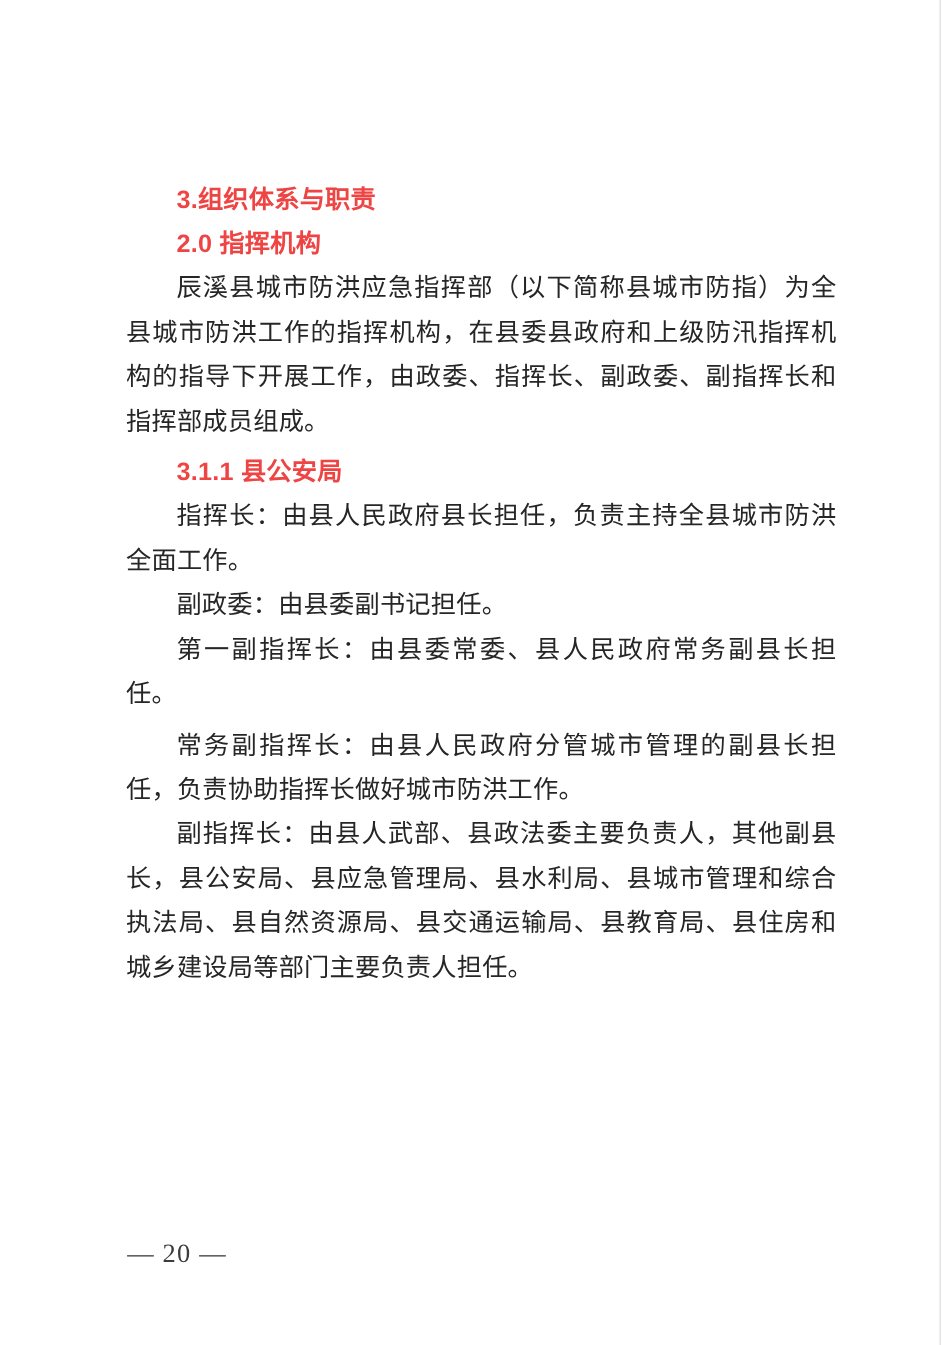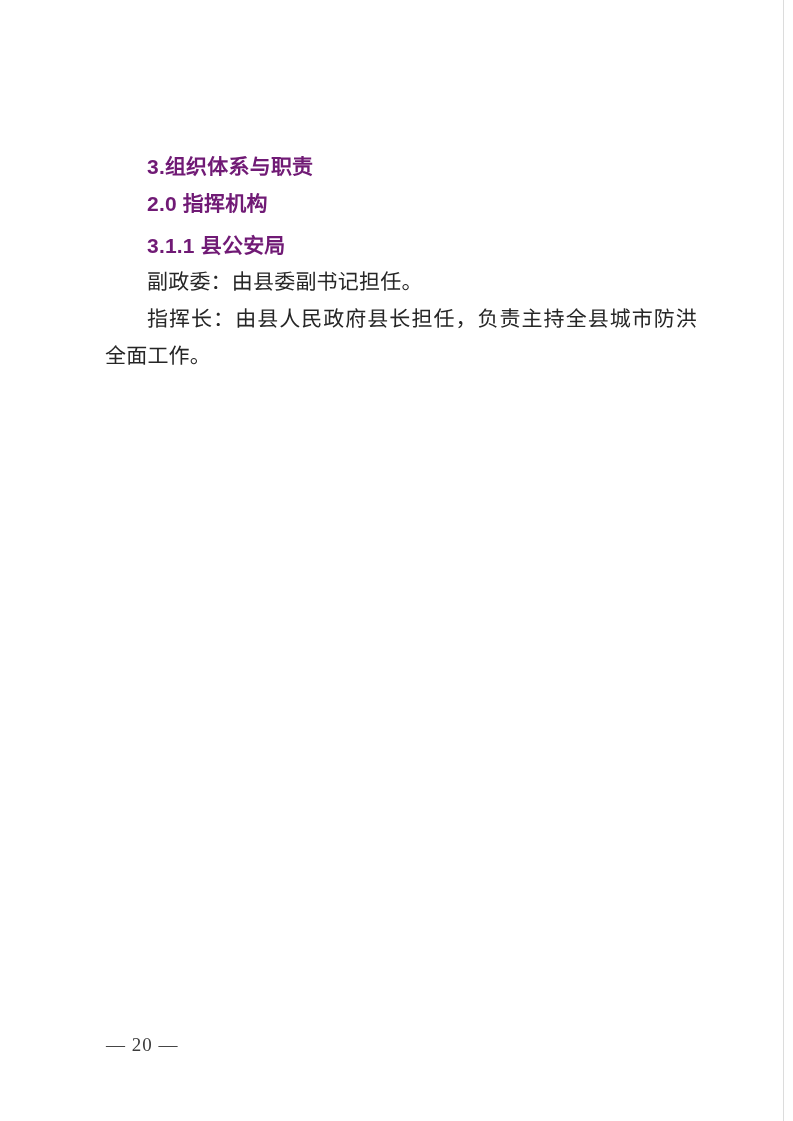--- a/index.html
+++ b/index.html
@@ -39,64 +39,68 @@
     text-indent: 2em;
     text-align: justify;
     text-justify: inter-ideograph;
     letter-spacing: 0.2px;
   }
   .heading {
     font-family: "Liberation Sans", "DejaVu Sans", sans-serif;
     font-weight: 700;
     font-size: 22px;
     text-align: center;
-    color: #701a75;
+    color: #ef4444;
   }
   .heading-sub3 {
     font-size: 21.5px;
   }
   .gap-top-sm {
     margin-top: 5px !important;
   }
   .gap-top-md {
     margin-top: 6px !important;
   }
   .page-footer {
     position: absolute;
     left: 106px;
     top: 1033px;
-    font-size: 19px;
+    font-size: 22px;
     line-height: 24px;
     color: #3c3c3c;
     font-family: "Liberation Serif", "DejaVu Serif", serif;
     letter-spacing: 1px;
   }
 </style>
 </head>
 <body>
 
 <div class="page">
 
   <div class="scan-edge"></div>
 
   <div class="content">
 
     <p class="heading">3.组织体系与职责</p>
 
     <p class="heading">2.0 指挥机构</p>
 
+    <p>辰溪县城市防洪应急指挥部（以下简称县城市防指）为全县城市防洪工作的指挥机构，在县委县政府和上级防汛指挥机构的指导下开展工作，由政委、指挥长、副政委、副指挥长和指挥部成员组成。</p>
 
     <p class="heading heading-sub3 gap-top-sm">3.1.1 县公安局</p>
 
 
+    <p>指挥长：由县人民政府县长担任，负责主持全县城市防洪全面工作。</p>
+
     <p>副政委：由县委副书记担任。</p>
 
-    <p>指挥长：由县人民政府县长担任，负责主持全县城市防洪全面工作。</p>
+    <p>第一副指挥长：由县委常委、县人民政府常务副县长担任。</p>
 
+    <p class="gap-top-md">常务副指挥长：由县人民政府分管城市管理的副县长担任，负责协助指挥长做好城市防洪工作。</p>
 
-
+    <p>副指挥长：由县人武部、县政法委主要负责人，其他副县长，县公安局、县应急管理局、县水利局、县城市管理和综合执法局、县自然资源局、县交通运输局、县教育局、县住房和城乡建设局等部门主要负责人担任。</p>
 
 
   </div>
 
   <div class="page-footer">— 20 —</div>
 
 </div>
 
 </body></html>

